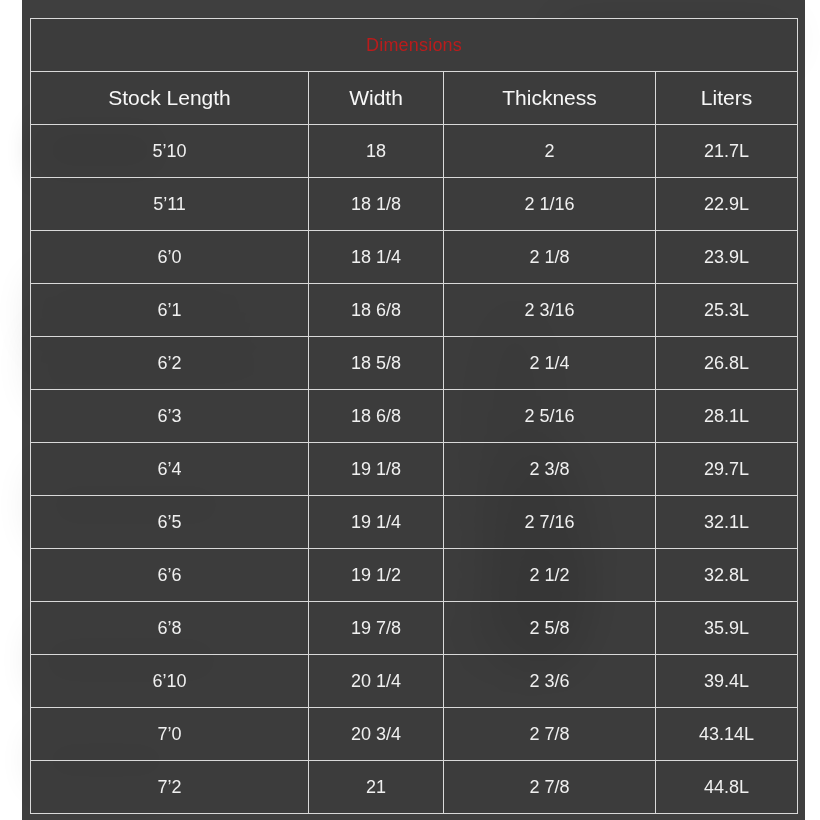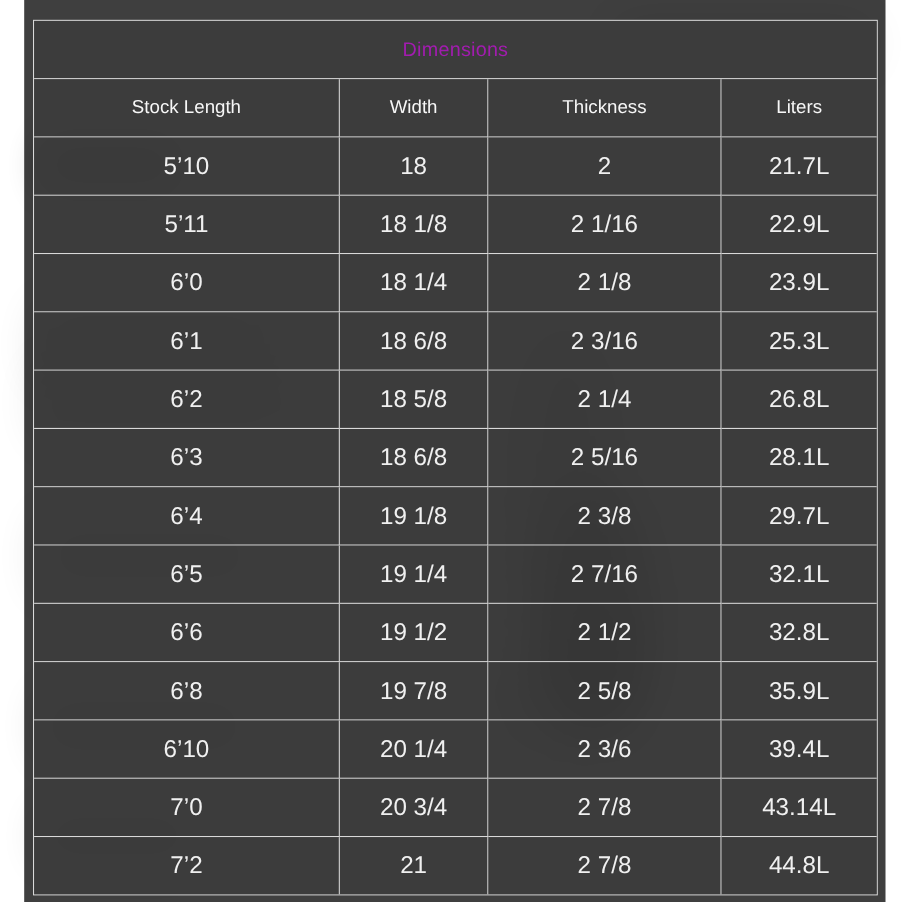--- a/index.html
+++ b/index.html
@@ -79,32 +79,32 @@
     height: 52px;
     background: rgba(61,61,61,0.62);
   }
   .dim-table th:last-child,
   .dim-table td:last-child { border-right: none; }
   .dim-table tr:last-child td { border-bottom: none; }
 
   .title-cell {
     font-size: 18px;
     letter-spacing: .2px;
-    color: #a21caf;
+    color: #b91c1c;
     height: 52px;
   }
 
   .head-cell {
-    font-size: 17px;
+    font-size: 21px;
     color: #f7f7f7;
     height: 52px;
   }
 
   .dim-table tbody td {
-    font-size: 22px;
+    font-size: 18px;
     color: #f0f0f0;
   }
 
   .col-stock  { width: 278px; }
   .col-width  { width: 135px; }
   .col-thick  { width: 212px; }
   .col-liters { width: 141px; }
 </style>
 </head>
 <body>

